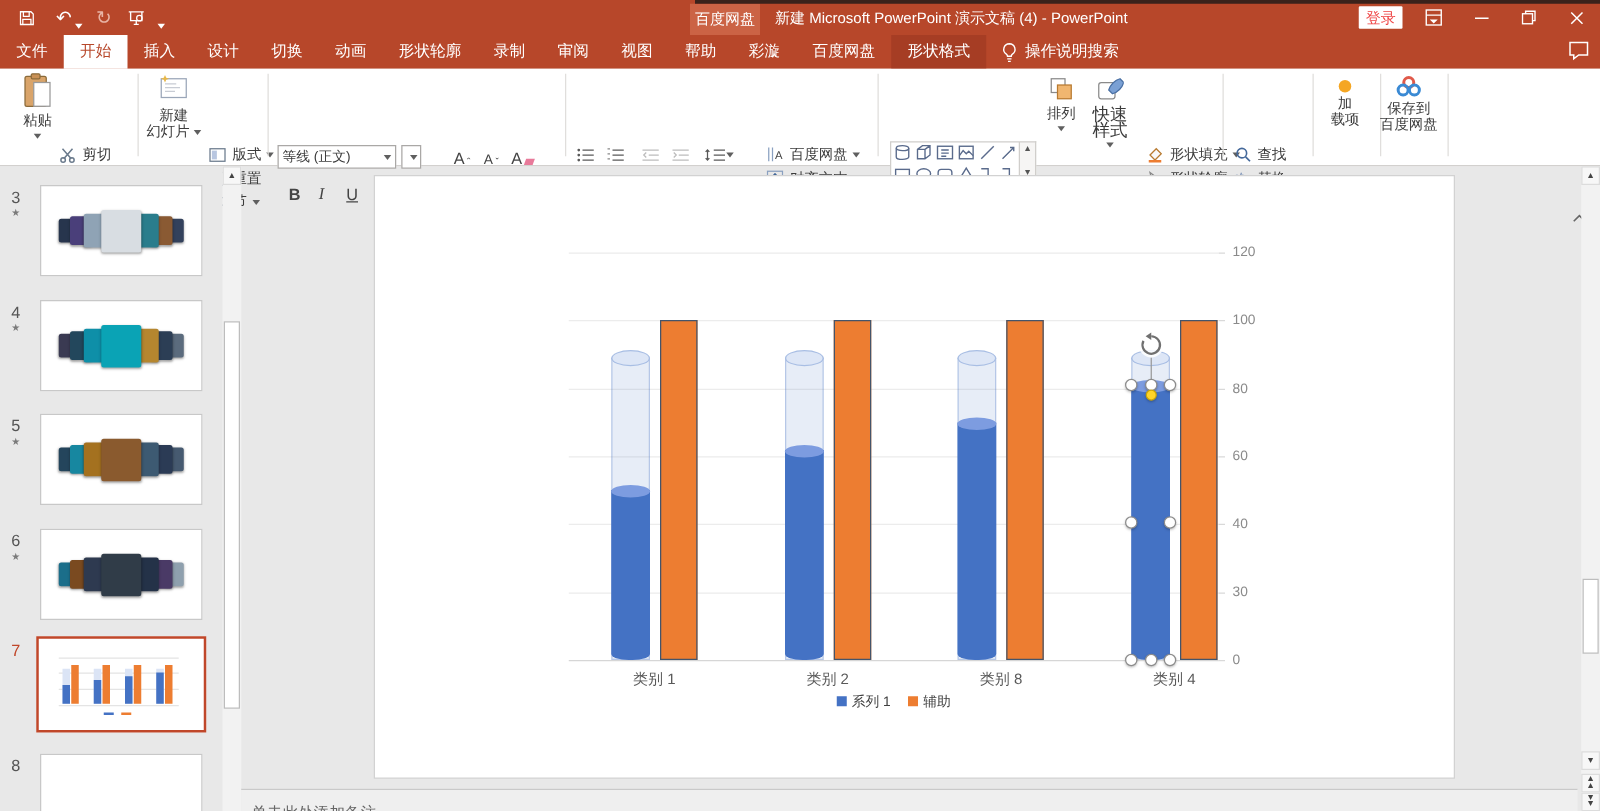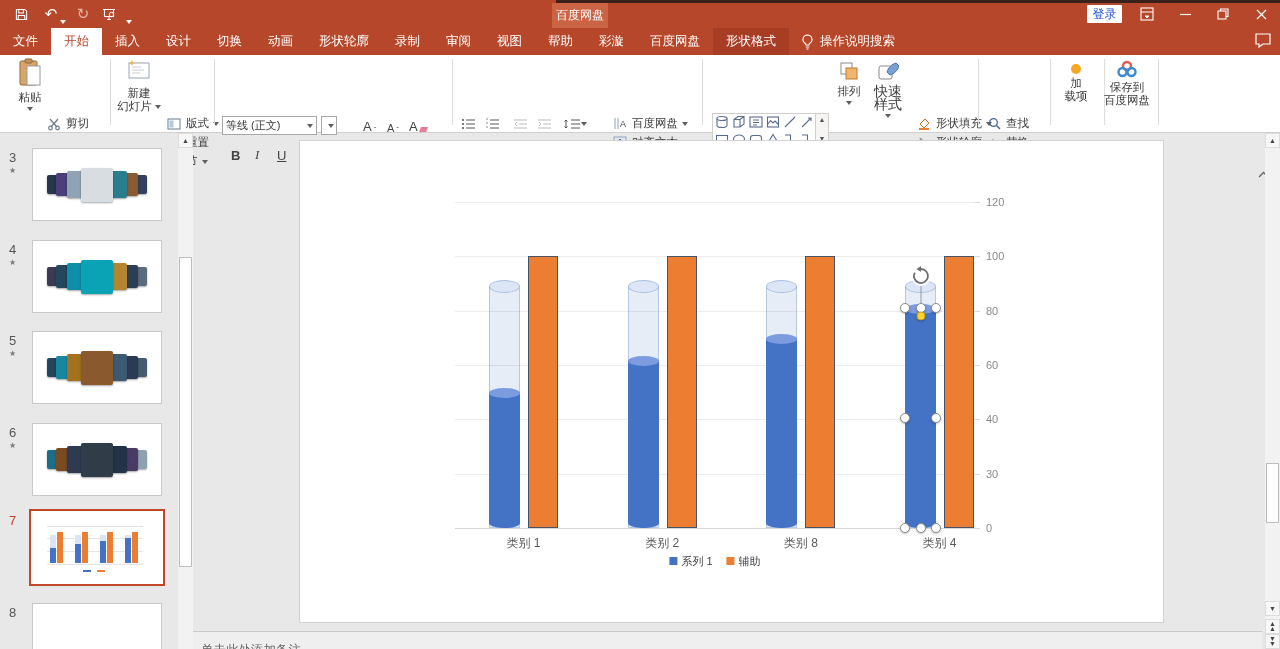--- a/index.html
+++ b/index.html
@@ -10,21 +10,21 @@
 
   
   #titlebar{left:0;top:0;width:1280px;height:28px;background:#B7472A;color:#fff;}
   #topstrip{left:556px;top:0;width:724px;height:3px;background:#3a221b;}
   .qat-ic{position:absolute;top:5px;width:18px;height:18px;display:flex;align-items:center;justify-content:center;color:#fff;font-size:14px;}
   .car{display:inline-block;width:0;height:0;border-left:3px solid transparent;border-right:3px solid transparent;border-top:4px solid #5f5f5f;vertical-align:middle;}
   .car.w{border-top-color:#fff;}
   .ctx-label{display:flex;align-items:center;justify-content:center;font-size:12px;color:#fff;}
   #ctx-tool{left:552px;top:3px;width:56px;height:25px;background:#cb6345;}
   #title-text{left:620px;top:0;height:28px;display:flex;align-items:center;font-size:12px;color:#fff;white-space:nowrap;}
-  #login-btn{left:1087px;top:5px;width:35px;height:18px;background:#fff;color:#1d4ed8;font-size:12px;display:flex;align-items:center;justify-content:center;border-radius:1px;}
+  #login-btn{left:1087px;top:5px;width:35px;height:18px;background:#fff;color:#ef4444;font-size:12px;display:flex;align-items:center;justify-content:center;border-radius:1px;}
   .winbtn{position:absolute;top:0;width:30px;height:28px;display:flex;align-items:center;justify-content:center;color:#fff;}
 
   
   #tabrow{left:0;top:28px;width:1280px;height:27px;background:#B7472A;display:flex;align-items:stretch;}
   .rtab{display:flex;align-items:center;padding:0 13px;font-size:12.5px;color:#fff;white-space:nowrap;cursor:pointer;}
   .rtab.active{background:#fff;color:#B7472A;}
   #ctx-tab{background:#a63d24;}
   #tellme{display:flex;align-items:center;gap:6px;padding:0 12px;font-size:12.5px;color:#fff;}
   #comment-ic{left:1254px;top:32px;width:20px;height:20px;}
 
@@ -98,20 +98,21 @@
     <span class="qat-ic" style="left:74px;font-size:15px;color:#e8b4a5">↻</span>
     <span class="qat-ic" style="left:100px">
       <svg width="14" height="13" viewBox="0 0 14 13">
           <path d="M1 1.5h12 M2.5 1.5v7h9v-7 M7 8.5v3 M5 11.5h4" fill="none" stroke="#fff" stroke-width="1.1"></path>
           <circle cx="9.5" cy="6.5" r="2.2" fill="none" stroke="#fff" stroke-width="1"></circle>
         </svg>
     </span>
     <span class="abs" style="left:126px;top:12px"><i class="car w"></i></span>
 
     <div id="ctx-tool" class="abs ctx-label">百度网盘</div>
+    <div id="title-text" class="abs">新建 Microsoft PowerPoint 演示文稿 (4)  -  PowerPoint</div>
     <div id="login-btn" class="abs">登录</div>
 
     <span class="winbtn" style="left:1132px">
       <svg width="14" height="14" viewBox="0 0 14 14">
           <rect x="1" y="1" width="12" height="12" fill="none" stroke="#fff" stroke-width="1.1"></rect>
           <path d="M1 5h12 M7 11l-2-2h4z" stroke="#fff" stroke-width="1" fill="#fff"></path>
         </svg>
     </span>
     <span class="winbtn" style="left:1170px">
       <svg width="11" height="11" viewBox="0 0 11 11">

